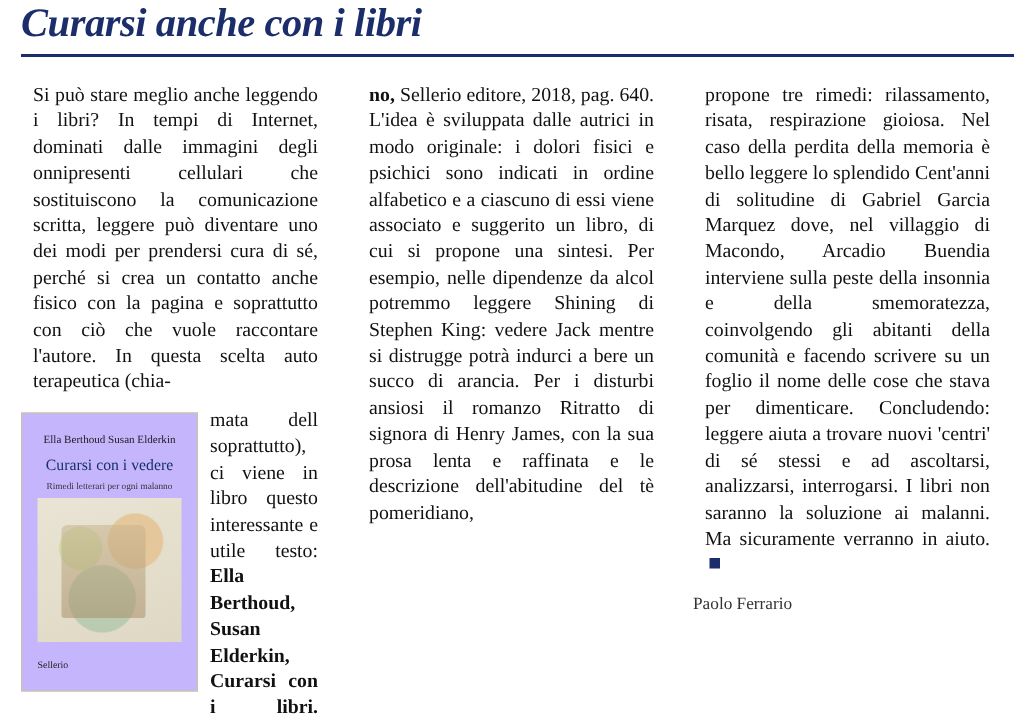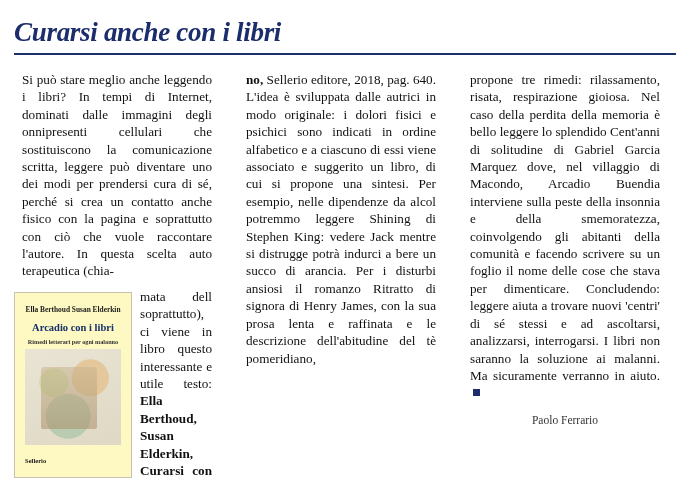--- a/index.html
+++ b/index.html
@@ -12,21 +12,21 @@
     background: #ffffff;
     font-family: "Liberation Serif", serif;
     color: #111111;
     overflow: hidden;
   }
   .page {
     position: relative;
     width: 690px;
     height: 433px;
     box-sizing: border-box;
-    padding: 17px 14px 6px 14px;
+    padding: 0 14px 6px 14px;
   }
   .headline {
     font-family: "Liberation Serif", serif;
     font-weight: bold;
     font-style: italic;
     font-size: 27px;
     line-height: 30px;
     color: #1b2d6b;
     letter-spacing: -0.3px;
     margin: 0 0 6px 0;
@@ -56,25 +56,24 @@
   .i { }
   .bi { font-weight: bold; }
 
   
   .figure {
     float: left;
     width: 118px;
     height: 186px;
     margin: 4px 8px 2px 0;
     border: 1px solid #c9c2b4;
-    background: #fef9c3;
+    background: #c4b5fd;
     box-sizing: border-box;
     position: relative;
     overflow: hidden;
-    font-weight: bold;
   }
   .fig-authors {
     position: absolute;
     top: 8px;
     left: 0;
     right: 0;
     text-align: center;
     font-size: 7.4px;
     color: #1a1a1a;
     font-family: "Liberation Serif", serif;
@@ -130,21 +129,21 @@
   }
   .square {
     display: inline-block;
     width: 7px;
     height: 7px;
     background: #1b2d6b;
     margin-left: 3px;
     vertical-align: 1px;
   }
   .byline {
-    text-align: center;
+    text-align: left;
     font-size: 11.5px;
     color: #333333;
     margin-top: 10px;
   }
 </style>
 </head>
 <body>
 
 <div class="page">
 
@@ -152,21 +151,21 @@
   <div class="rule"></div>
 
   <div class="columns">
 
     <div class="col">
       <p>
         <span>Si può stare meglio anche leggendo i libri? In tempi di Internet, dominati dalle immagini degli onnipresenti cellulari che sostituiscono la comunicazione scritta, leggere può diventare uno dei modi per prendersi cura di sé, perché si crea un contatto anche fisico con la pagina e soprattutto con ciò che vuole raccontare l'autore. In questa scelta auto terapeutica (chia-</span>
       </p>
       <div class="figure">
         <div class="fig-authors">Ella Berthoud  Susan Elderkin</div>
-        <div class="fig-title">Arcadio con i libri</div>
+        <div class="fig-title">Curarsi con i vedere</div>
         <div class="fig-sub">Rimedi letterari per ogni malanno</div>
         <div class="fig-art"></div>
         <div class="fig-pub">Sellerio</div>
       </div>
       <p>
         <span>mata dell </span><span class="i">soprattutto</span><span>), ci viene in libro questo interessante e utile testo: </span><span class="bi">Ella Berthoud, Susan Elderkin, Curarsi con i libri. Rimedi letterari per ogni malan-</span>
       </p>
     </div>
 
     <div class="col">

